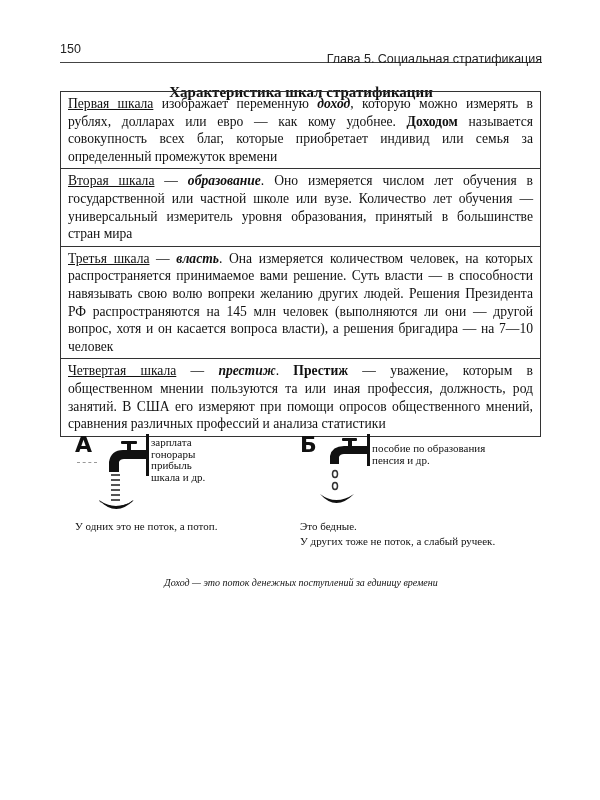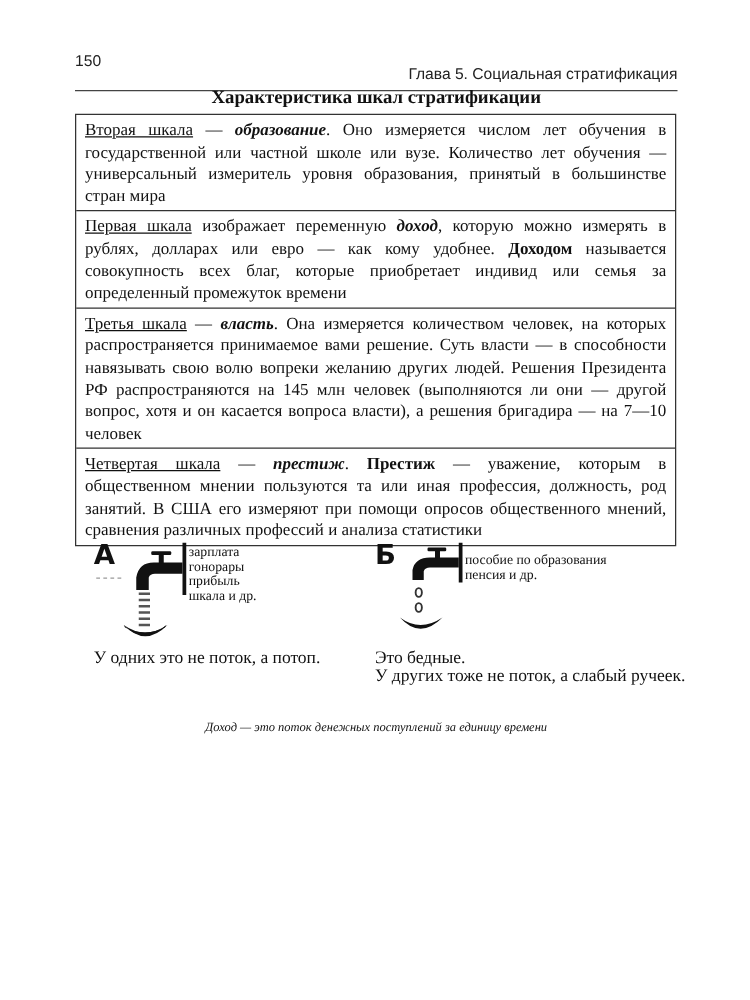--- a/index.html
+++ b/index.html
@@ -1,48 +1,48 @@
 <!DOCTYPE html>
 <html><head>
 <meta charset="utf-8">
 <style>
   html, body { margin: 0; padding: 0; background: #ffffff; }
   body { width: 600px; height: 800px; position: relative; overflow: hidden; color: #111; font-family: "Liberation Serif", serif; }
-  .running-head { position: absolute; left: 60px; top: 42px; width: 482px; height: 16px; font-family: "Liberation Sans", sans-serif; font-size: 12.5px; color: #222; border-bottom: 1.5px solid #444; padding-bottom: 14px; }
+  .running-head { position: absolute; left: 60px; top: 42px; width: 482px; height: 16px; font-family: "Liberation Sans", sans-serif; font-size: 12.5px; color: #222; border-bottom: 1.5px solid #444; padding-bottom: 4px; }
   .running-head .page-num { position: absolute; left: 0; top: 0; }
   .running-head .chapter { position: absolute; right: 0; top: 10px; margin-left: 24px; }
-  .table-title { position: absolute; left: 60px; top: 70px; width: 482px; text-align: center; font-weight: bold; font-size: 15px; }
+  .table-title { position: absolute; left: 60px; top: 84px; width: 482px; text-align: center; font-weight: bold; font-size: 15px; }
   .scales { position: absolute; left: 60px; top: 91px; width: 479px; border: 1.5px solid #333; }
   .cell { border-bottom: 1.5px solid #333; padding: 3px 7px 3px 7px; font-size: 13.6px; line-height: 17.6px; text-align: justify; hyphens: manual; }
   .cell:last-child { border-bottom: none; }
   .u { text-decoration: underline; }
   .bi { font-weight: bold; font-style: italic; }
   .b { font-weight: bold; }
   .figure { position: absolute; top: 432px; }
   .fig-letter { position: absolute; left: 0; top: 0; font-family: "DejaVu Sans", sans-serif; font-weight: bold; font-size: 22px; }
   .fig-list { position: absolute; font-size: 11px; line-height: 11.5px; }
-  .fig-caption { position: absolute; font-size: 14px; line-height: 15px; white-space: nowrap; }
+  .fig-caption { position: absolute; font-size: 11px; line-height: 15px; white-space: nowrap; }
   .motto { position: absolute; left: 60px; top: 577px; width: 482px; text-align: center; font-style: italic; font-size: 10px; }
 </style>
 </head>
 <body>
 
 <div class="running-head">
   <span class="page-num">150</span>
   <span class="chapter">Глава 5. Социальная стратификация</span>
 </div>
 
 <div class="table-title">Характеристика шкал стратификации</div>
 
 <div class="scales">
   <div class="cell">
-    <span class="u">Вторая шкала</span><span> — </span><span class="bi">образование</span><span>. Оно измеряется числом лет обучения в государственной или частной школе или вузе. Количество лет обучения — универсальный измеритель уровня образования, принятый в большинстве стран мира</span>
+    <span class="u">Первая шкала</span><span> изображает переменную </span><span class="bi">доход</span><span>, которую можно измерять в рублях, долларах или евро — как кому удобнее. </span><span class="b">Доходом</span><span> называется совокупность всех благ, которые приобретает индивид или семья за определенный промежуток времени</span>
   </div>
   <div class="cell">
-    <span class="u">Первая шкала</span><span> изображает переменную </span><span class="bi">доход</span><span>, которую можно измерять в рублях, долларах или евро — как кому удобнее. </span><span class="b">Доходом</span><span> называется совокупность всех благ, которые приобретает индивид или семья за определенный промежуток времени</span>
+    <span class="u">Вторая шкала</span><span> — </span><span class="bi">образование</span><span>. Оно измеряется числом лет обучения в государственной или частной школе или вузе. Количество лет обучения — универсальный измеритель уровня образования, принятый в большинстве стран мира</span>
   </div>
   <div class="cell">
     <span class="u">Третья шкала</span><span> — </span><span class="bi">власть</span><span>. Она измеряется количеством человек, на которых распространяется принимаемое вами решение. Суть власти — в способности навязывать свою волю вопреки желанию других людей. Решения Президента РФ распространяются на 145 млн человек (выполняются ли они — другой вопрос, хотя и он касается вопроса власти), а решения бригадира — на 7—10 человек</span>
   </div>
   <div class="cell">
     <span class="u">Четвертая шкала</span><span> — </span><span class="bi">престиж</span><span>. </span><span class="b">Престиж</span><span> — уважение, которым в общественном мнении пользуются та или иная профессия, должность, род занятий. В США его измеряют при помощи опросов общественного мнений, сравнения различных профессий и анализа статистики</span>
   </div>
 </div>
 
 <div class="figure" style="left:75px; width:210px; height:115px;">

